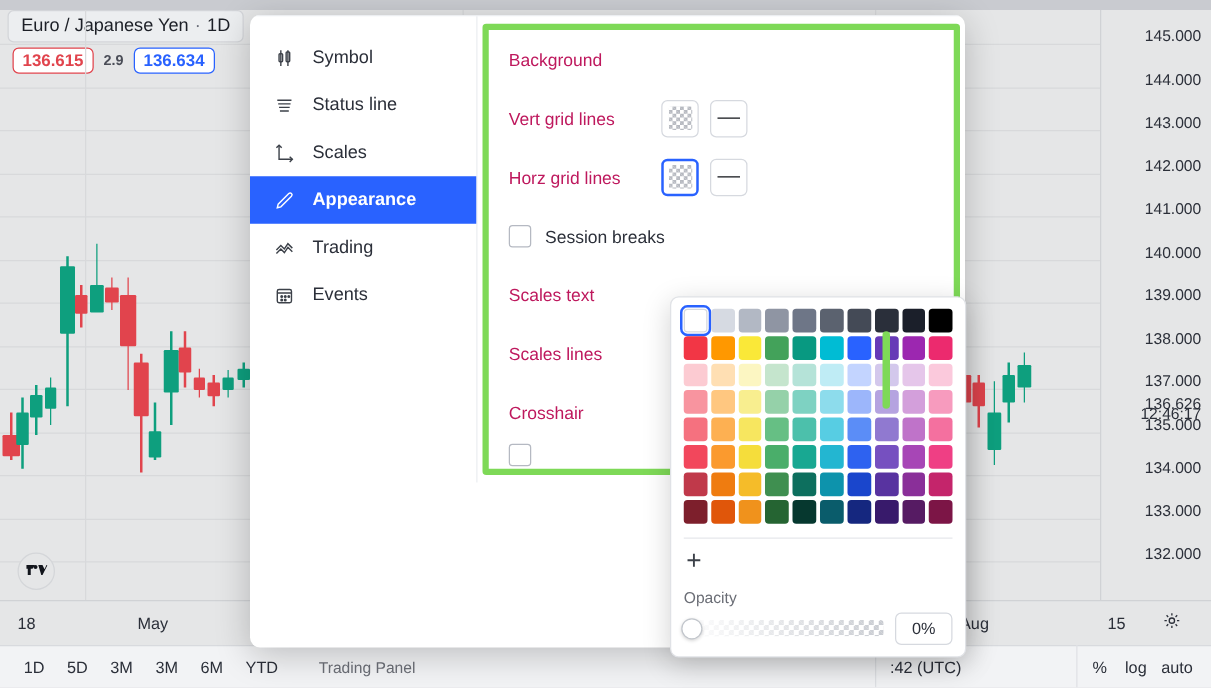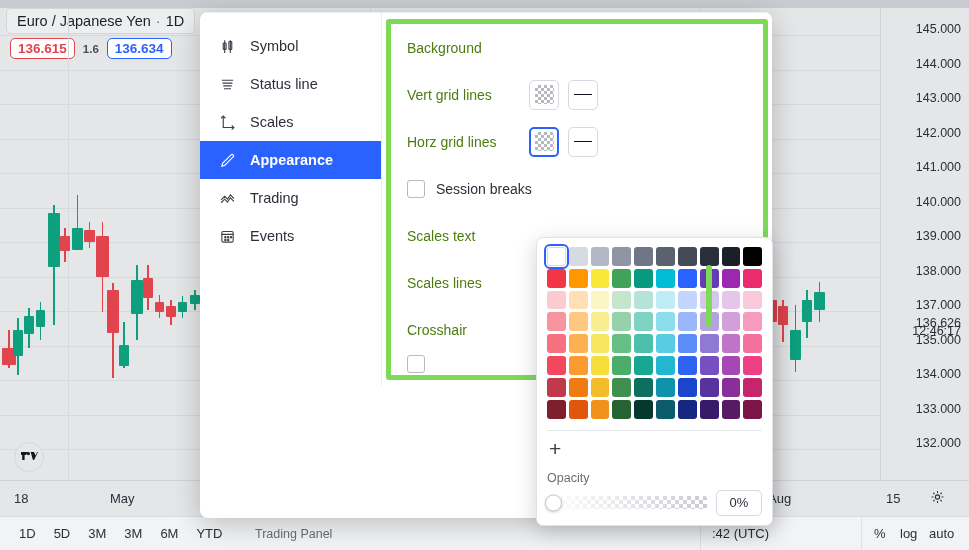--- a/index.html
+++ b/index.html
@@ -127,21 +127,21 @@
 
   .panel { position: relative; flex: 1; }
   .panel-inner {
     position: absolute; left: 4px; top: 6px; right: 4px; bottom: 6px;
     border: 5px solid #7ed957; border-radius: 3px; background: #fff;
     overflow: hidden;
   }
   .setting-row {
     display: flex; align-items: center; height: 47px; padding-left: 16px;
   }
-  .setting-label { font-size: 14px; color: #4d7c0f; width: 122px; flex: none; }
+  .setting-label { font-size: 14px; color: #be185d; width: 122px; flex: none; }
   .cb-row { display: flex; align-items: center; gap: 11px; }
   .checkbox {
     width: 18px; height: 18px; border: 1.6px solid #b5b9c2; border-radius: 3px;
     background: #fff; flex: none;
   }
   .cb-label { font-size: 14px; color: #2b2f39; }
 
   .select {
     width: 136px; height: 30px; border: 1px solid #d6d9df; border-radius: 5px;
     background: #fff; display: flex; align-items: center; justify-content: space-between;
@@ -228,21 +228,21 @@
     <div class="top-toolbar"></div>
 
     <div class="symbol-bar">
       <span>Euro / Japanese Yen</span>
       <span class="dot">·</span>
       <span>1D</span>
     </div>
 
     <div class="quote-row">
       <span class="quote-badge quote-bid">136.615</span>
-      <span class="quote-spread">1.6</span>
+      <span class="quote-spread">2.9</span>
       <span class="quote-badge quote-ask">136.634</span>
     </div>
 
     <div id="grid-lines">
         <div class="grid-v" style="left: 68px;"></div>
         <div class="grid-v" style="left: 370px;"></div>
         <div class="grid-v" style="left: 700px;"></div>
         <div class="grid-h" style="top: 35px;"></div>
         <div class="grid-h" style="top: 69.5px;"></div>
         <div class="grid-h" style="top: 104px;"></div>

